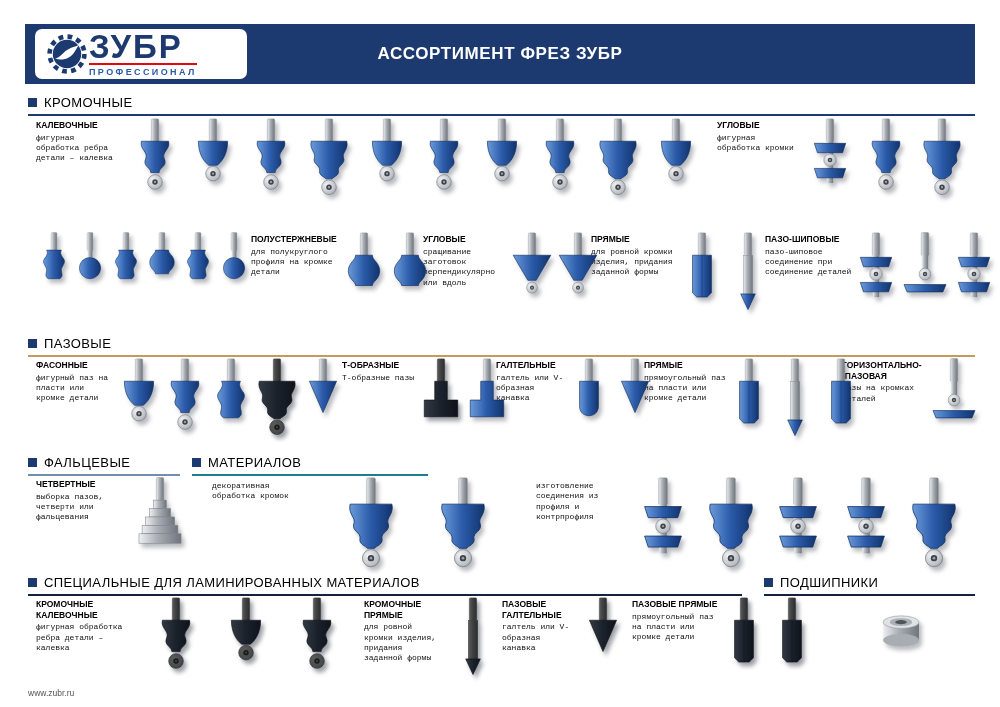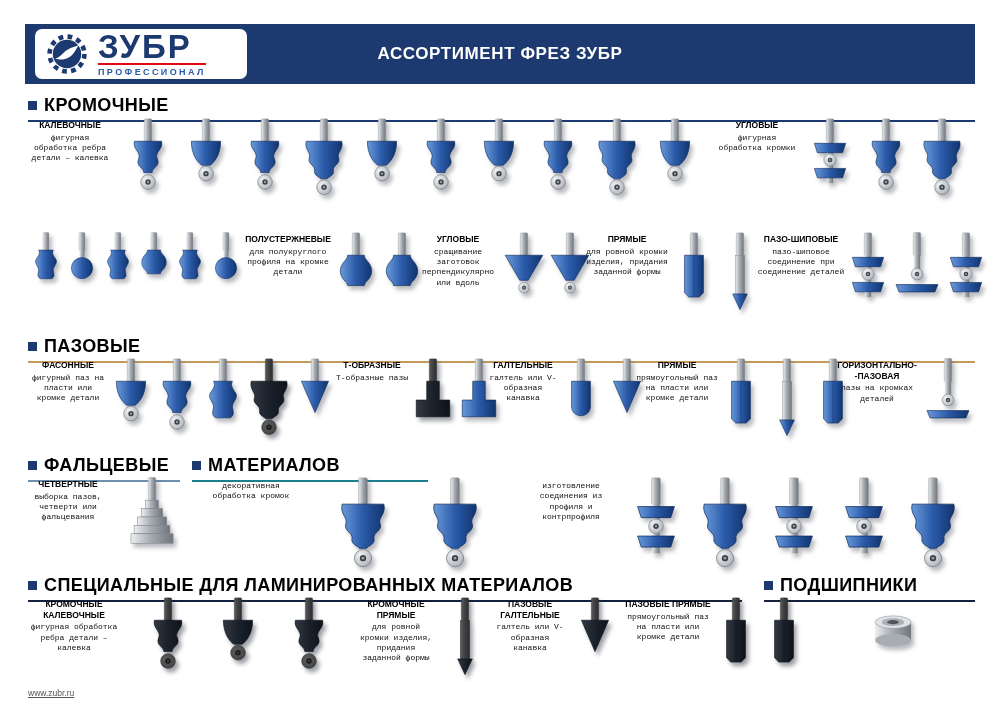--- a/index.html
+++ b/index.html
@@ -4,51 +4,51 @@
 <style>
   * { margin:0; padding:0; box-sizing:border-box; }
   html,body { background:#fff; }
   body { font-family:"Liberation Sans", sans-serif; color:#000; }
   .page { position:relative; width:1000px; height:707px; background:#fff; overflow:hidden; }
 
   
   .header-bar { position:absolute; left:25px; right:25px; top:24px; height:60px;
                 background:var(--header_bg,#1d3a70); display:flex; align-items:center; }
   .logo-panel { position:absolute; left:10px; top:5px; bottom:5px; width:212px; background:#fff;
-                border-radius:7px; display:flex; align-items:center; gap:9px; padding:4px 10px; }
+                border-radius:7px; display:flex; align-items:center; padding:4px 10px; }
   .gear { width:44px; height:44px; flex:0 0 auto; }
   .logo-text { display:flex; flex-direction:column; min-width:0; }
   .logo-brand { font-size:33px; font-weight:bold; color:var(--header_bg,#1d3a70); letter-spacing:2px; line-height:.95; }
   .logo-rule { height:2.5px; background:var(--accent_red,#e30613); margin:1px 0 2px; }
   .logo-sub { font-size:9px; font-weight:bold; color:#2a5aa8; letter-spacing:2.4px; }
   .header-title { flex:1; text-align:center; color:#fff; font-weight:bold; font-size:17px; letter-spacing:.6px; }
 
   
   .sec-row { position:absolute; left:28px; right:25px; display:flex; gap:12px; }
   .sec { display:flex; align-items:center; gap:7px; border-bottom:2.5px solid var(--ln,#1d3a70); padding-bottom:4px; }
   .sec .sq { width:9px; height:9px; background:var(--header_bg,#1d3a70); flex:0 0 auto; }
-  .sec .tt { font-size:18px; font-weight:bold; letter-spacing:.4px; white-space:nowrap; }
+  .sec .tt { font-size:13px; font-weight:normal; letter-spacing:.4px; white-space:nowrap; }
 
   
-  .row { position:absolute; left:28px; right:25px; display:flex; align-items:flex-start;text-align:center; }
+  .row { position:absolute; left:36px; right:25px; display:flex; align-items:flex-start; }
   .grp-label { flex:0 0 auto; padding-top:2px; }
   .grp-label .t { font-size:8.5px; font-weight:bold; line-height:1.25; }
   .grp-label .d { font-size:8px; line-height:1.3; margin-top:2px; color:#111;font-family:Liberation Mono, monospace; }
   .bits { display:flex; align-items:flex-start; justify-content:space-evenly; flex:0 0 auto; }
   .bit { width:46px; height:82px; flex:0 0 auto;
          filter:drop-shadow(3px 4px 2px rgba(40,45,60,.32)); }
   .bit.dark { filter:brightness(.38) saturate(.35) drop-shadow(3px 4px 2px rgba(40,45,60,.45)); }
   .bits.sm .bit { width:36px; height:64px; }
   .bits.lg .bit { width:54px; height:96px; }
   .bit-steps { width:54px; }
   .bit-slot { width:52px; }
   .bit-bearing { width:64px; height:70px; }
 
   
-  .footer { position:absolute; left:28px; bottom:9px; font-size:8.5px; color:#555;text-decoration:underline; }
+  .footer { position:absolute; left:28px; bottom:9px; font-size:8.5px; color:#555; }
 </style>
 </head>
 <body>
 
 <div class="page">
 
   <svg width="0" height="0" style="position:absolute" aria-hidden="true">
     <defs>
       <linearGradient id="gSteel" x1="0" y1="0" x2="1" y2="0">
         <stop offset="0" stop-color="#eef0f2"></stop>

